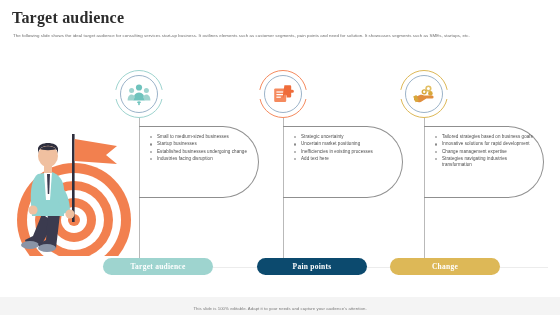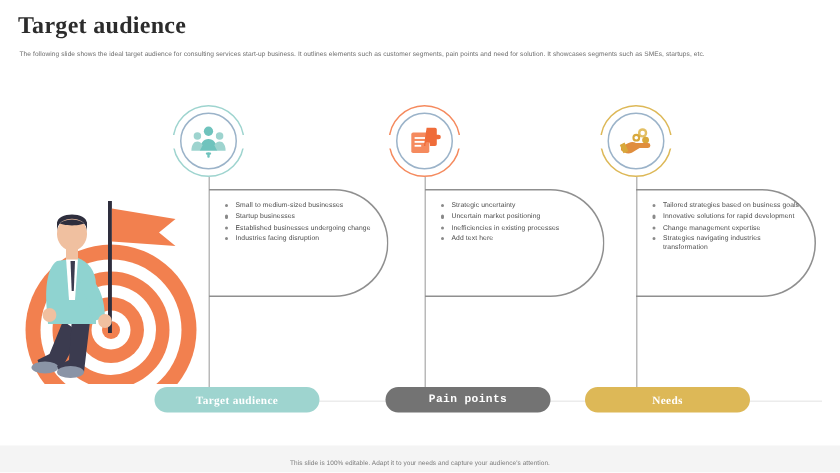--- a/index.html
+++ b/index.html
@@ -154,21 +154,21 @@
     display: flex;
     align-items: center;
     justify-content: center;
     font-family: "Liberation Serif", serif;
     font-size: 7.5px;
     font-weight: 700;
     color: #ffffff;
     letter-spacing: .25px;
   }
   #pill-audience { left: 103px; background: #9ed4cf; }
-  #pill-pain     { left: 257px; background: #737373; font-family: Liberation Mono, monospace; }
+  #pill-pain     { left: 257px; background: #0c4a6e; }
   #pill-needs    { left: 390px; background: #ddb857; }
 
   
   #pill-rule {
     position: absolute;
     left: 105px;
     right: 12px;
     top: 266.5px;
     height: 1px;
     background: #ececec;
@@ -338,16 +338,16 @@
     </ul>
   </div>
 </div>
 
 <div id="pill-rule"></div>
 
 <div class="pill" id="pill-audience">Target audience</div>
 
 <div class="pill" id="pill-pain">Pain points</div>
 
-<div class="pill" id="pill-needs">Needs</div>
+<div class="pill" id="pill-needs">Change</div>
 
 <div id="footer-bar"></div>
 <div id="footer-note">This slide is 100% editable. Adapt it to your needs and capture your audience's attention.</div>
 
 </body></html>

